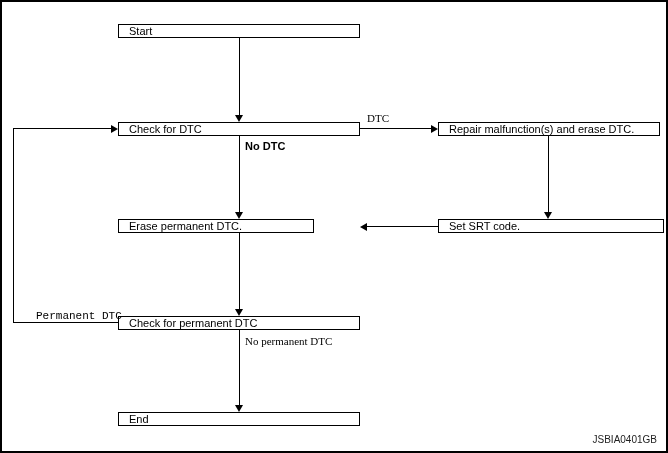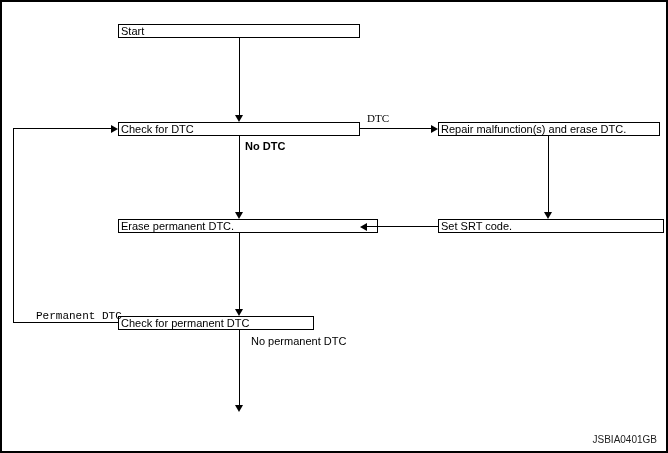--- a/index.html
+++ b/index.html
@@ -13,38 +13,38 @@
     font-size:11px;
     color:#000;
     overflow:hidden;
   }
   .node{
     position:absolute;
     box-sizing:border-box;
     height:14px;
     border:1px solid #000;
     background:#fff;
-    padding-left:2px;
+    padding-left:10px;
     line-height:12px;
     white-space:nowrap;
     overflow:hidden;
   }
   .line{position:absolute;background:#000;}
   .arrow{position:absolute;width:0;height:0;}
   .arrow.down{border-left:4px solid transparent;border-right:4px solid transparent;border-top:7px solid #000;}
   .arrow.right{border-top:4px solid transparent;border-bottom:4px solid transparent;border-left:7px solid #000;}
   .arrow.left{border-top:4px solid transparent;border-bottom:4px solid transparent;border-right:7px solid #000;}
   .edge-label{position:absolute;white-space:nowrap;line-height:12px;}
   
   #node-start{left:116px;top:22px;width:242px;}
   #node-check-dtc{left:116px;top:120px;width:242px;}
   #node-repair{left:436px;top:120px;width:222px;}
-  #node-erase-permanent{left:116px;top:217px;width:260px;}
+  #node-erase-permanent{left:116px;top:217px;width:196px;}
   #node-set-srt{left:436px;top:217px;width:226px;}
-  #node-check-permanent{left:116px;top:314px;width:196px;}
+  #node-check-permanent{left:116px;top:314px;width:242px;}
   #node-end{left:116px;top:410px;width:242px;}
   
   #ln-start-check{left:237px;top:36px;width:1px;height:79px;}
   #ar-start-check{left:233px;top:113px;}
   #ln-check-erase{left:237px;top:134px;width:1px;height:77px;}
   #ar-check-erase{left:233px;top:210px;}
   #ln-erase-checkperm{left:237px;top:231px;width:1px;height:77px;}
   #ar-erase-checkperm{left:233px;top:307px;}
   #ln-checkperm-end{left:237px;top:328px;width:1px;height:76px;}
   #ar-checkperm-end{left:233px;top:403px;}
@@ -55,34 +55,35 @@
   #ln-srt-erase{left:365px;top:224px;width:71px;height:1px;}
   #ar-srt-erase{left:358px;top:221px;}
   #ln-feedback-bottom{left:11px;top:320px;width:105px;height:1px;}
   #ln-feedback-vert{left:11px;top:126px;width:1px;height:195px;}
   #ln-feedback-top{left:11px;top:126px;width:99px;height:1px;}
   #ar-feedback{left:109px;top:123px;}
   
   #lbl-dtc{left:365px;top:110px;font-family:Liberation Serif, serif;}
   #lbl-no-dtc{left:243px;top:138px;font-weight:bold;}
   #lbl-permanent-dtc{left:34px;top:308px;font-family:Liberation Mono, monospace;}
-  #lbl-no-permanent-dtc{left:249px;top:333px;}
+  #lbl-no-permanent-dtc{left:243px;top:333px;font-family:Liberation Serif, serif;}
   #figure-code{position:absolute;right:9px;bottom:7px;font-size:10px;color:#222;line-height:9px;}
 </style>
 </head>
 <body>
 
 <div id="frame">
 
   <div class="node" id="node-start">Start</div>
   <div class="node" id="node-check-dtc">Check for DTC</div>
   <div class="node" id="node-repair">Repair malfunction(s) and erase DTC.</div>
   <div class="node" id="node-erase-permanent">Erase permanent DTC.</div>
   <div class="node" id="node-set-srt">Set SRT code.</div>
   <div class="node" id="node-check-permanent">Check for permanent DTC</div>
+  <div class="node" id="node-end">End</div>
 
   <div class="line" id="ln-start-check"></div>
   <div class="arrow down" id="ar-start-check"></div>
 
   <div class="line" id="ln-check-erase"></div>
   <div class="arrow down" id="ar-check-erase"></div>
 
   <div class="line" id="ln-erase-checkperm"></div>
   <div class="arrow down" id="ar-erase-checkperm"></div>
 

